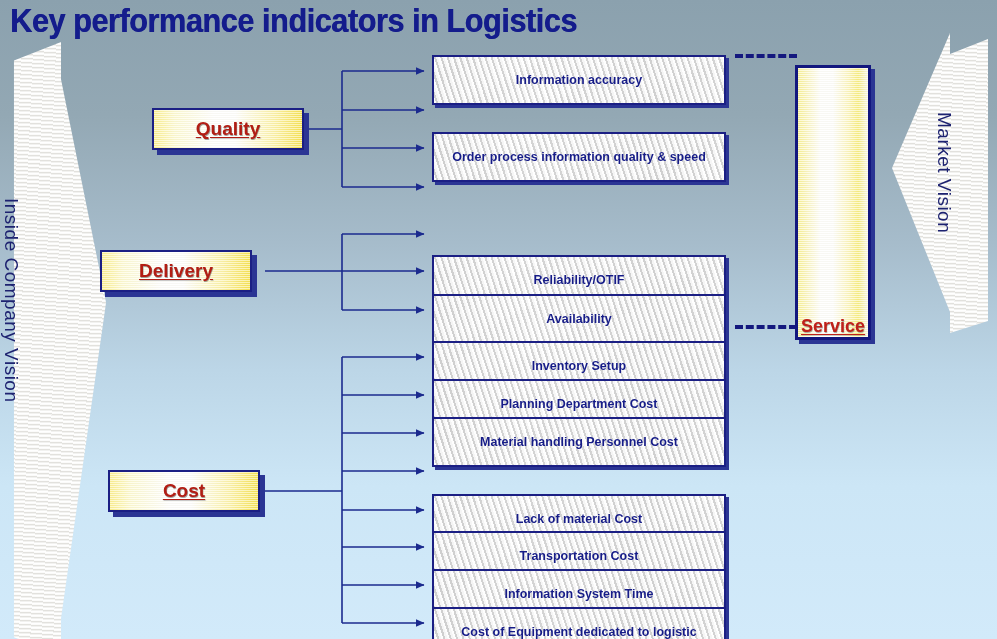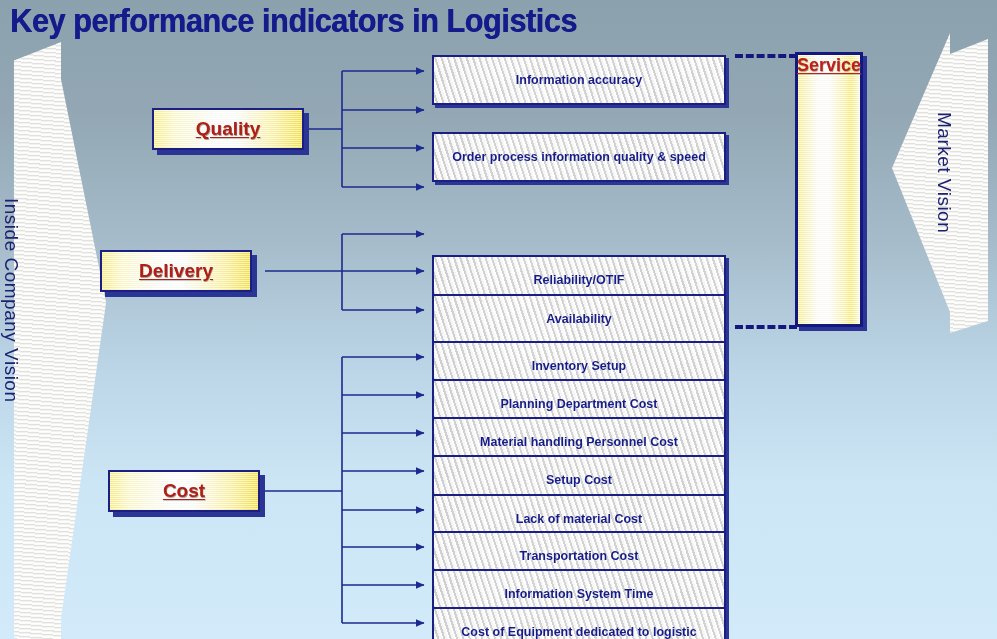--- a/index.html
+++ b/index.html
@@ -156,29 +156,29 @@
     position: absolute;
     left: 0; top: 0;
     width: 997px; height: 639px;
     pointer-events: none;
   }
 
   
   #service-box {
     position: absolute;
     left: 795px;
-    top: 52px;
-    width: 68px;
+    top: 65px;
+    width: 76px;
     height: 275px;
     border: 3px solid #13177e;
     background: linear-gradient(to right,
         #faf28d 0%, #fbf5b4 10%, #ffffff 32%, #ffffff 50%, #fdf6ba 72%, #f9ee7a 86%, #fdfce8 100%);
     box-shadow: 4px 4px 0 #2b3594;
     display: flex;
-    align-items: flex-start;
+    align-items: flex-end;
     justify-content: center;
   }
   #service-box::after {
     content: "";
     position: absolute;
     left: 0; top: 0; right: 0; bottom: 0;
     background: repeating-linear-gradient(
         to bottom,
         rgba(255,255,255,0.6) 0px, rgba(255,255,255,0.6) 1px,
         rgba(200,195,160,0.12) 1px, rgba(200,195,160,0.12) 2px);
@@ -278,23 +278,20 @@
 
   <div class="kpi-box" style="top:341px">
     <span class="kpi-label">Inventory Setup</span>
   </div>
   <div class="kpi-box" style="top:379px">
     <span class="kpi-label">Planning Department Cost</span>
   </div>
   <div class="kpi-box" style="top:417px">
     <span class="kpi-label">Material handling Personnel Cost</span>
   </div>
-  <div class="kpi-box" style="top:455px">
-    <span class="kpi-label">Setup Cost</span>
-  </div>
   <div class="kpi-box" style="top:494px">
     <span class="kpi-label">Lack of material Cost</span>
   </div>
   <div class="kpi-box" style="top:531px">
     <span class="kpi-label">Transportation Cost</span>
   </div>
   <div class="kpi-box" style="top:569px">
     <span class="kpi-label">Information System Time</span>
   </div>
   <div class="kpi-box" style="top:607px">

